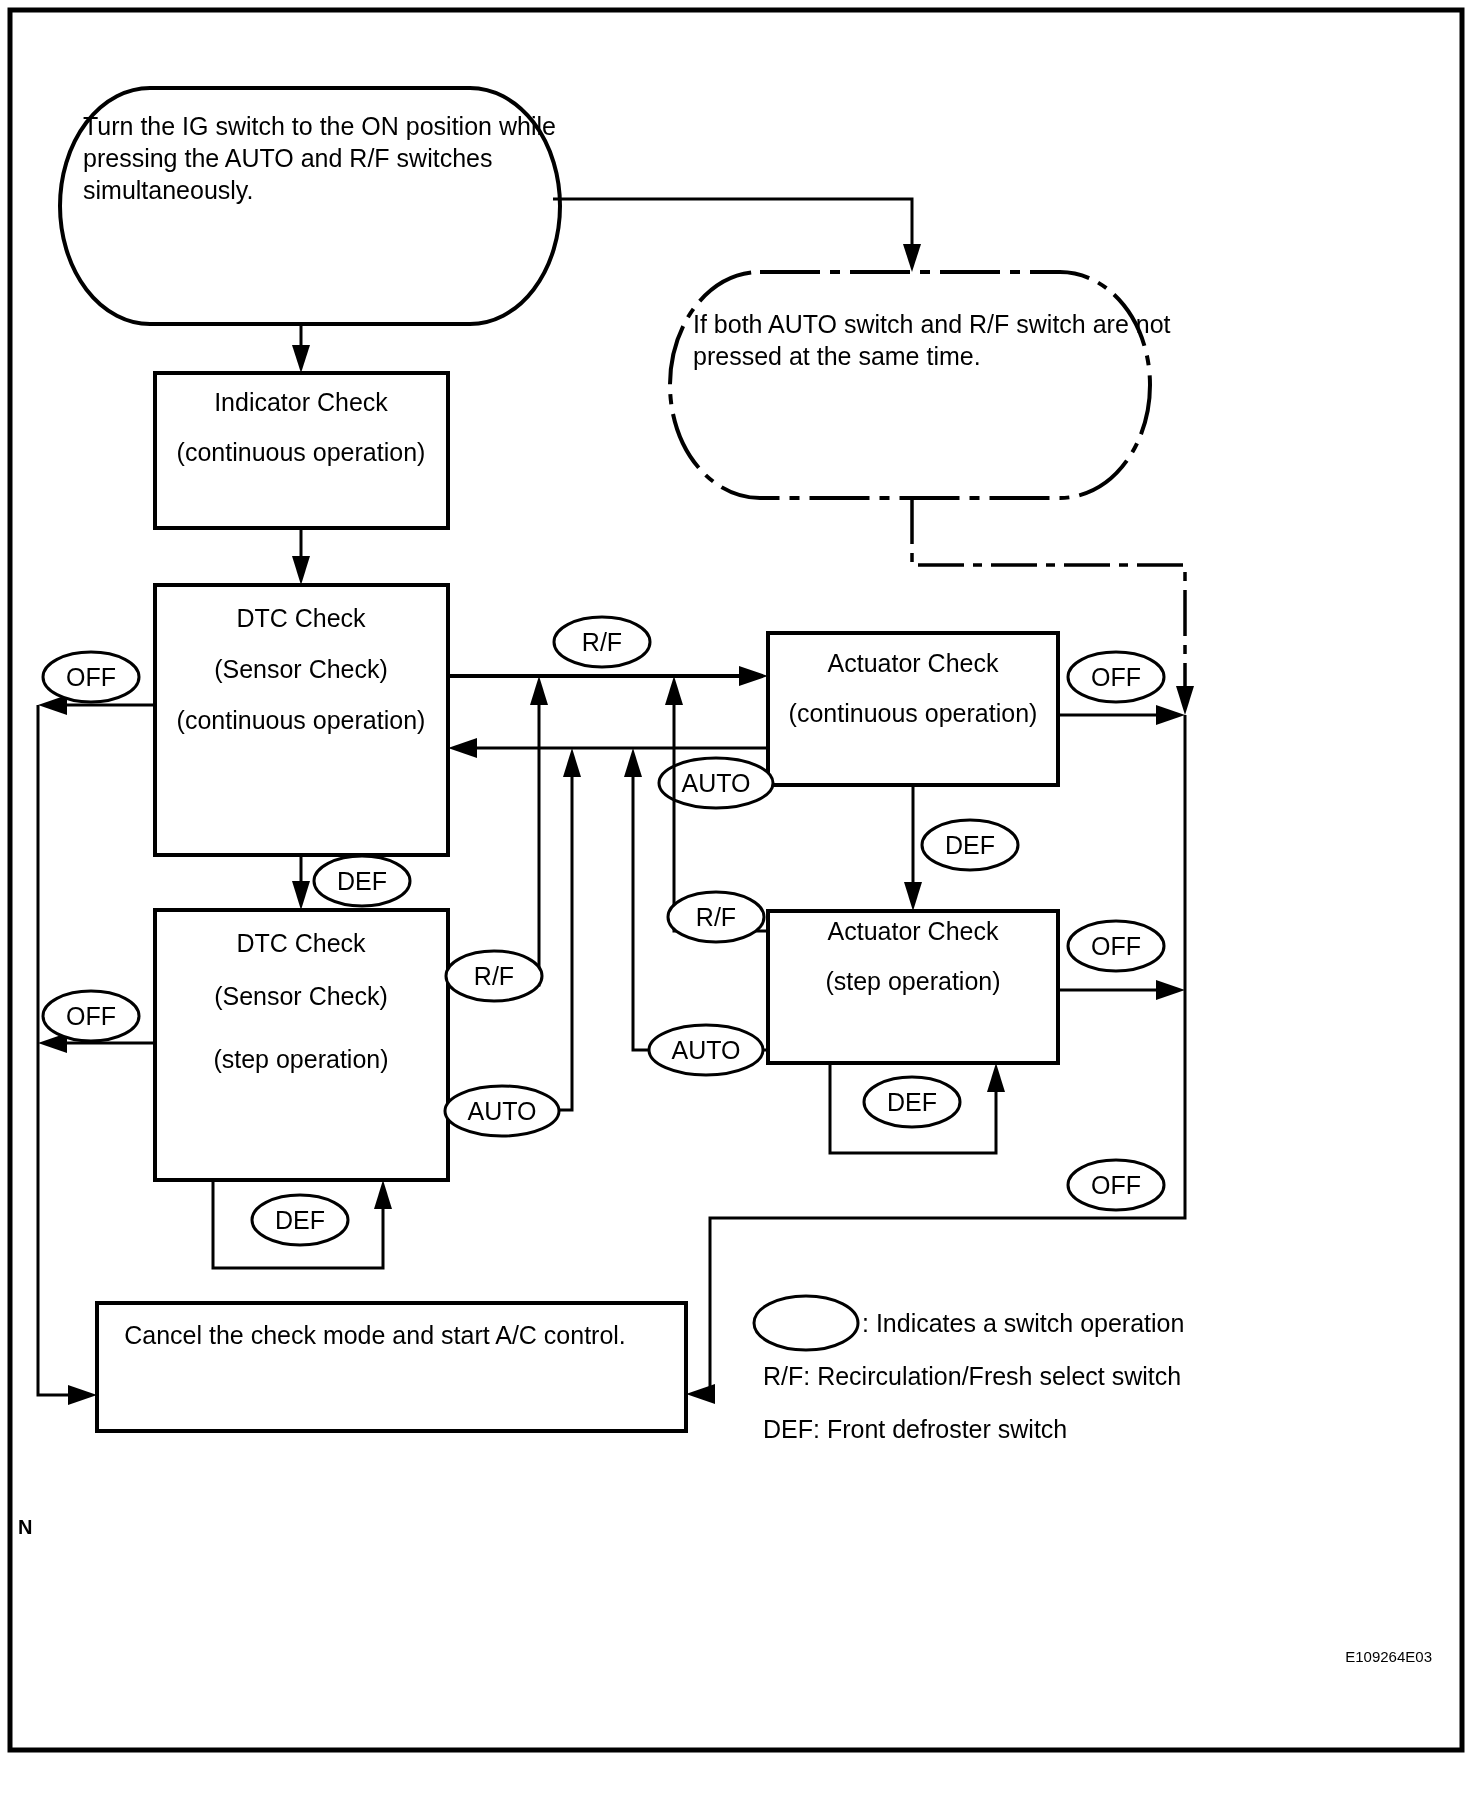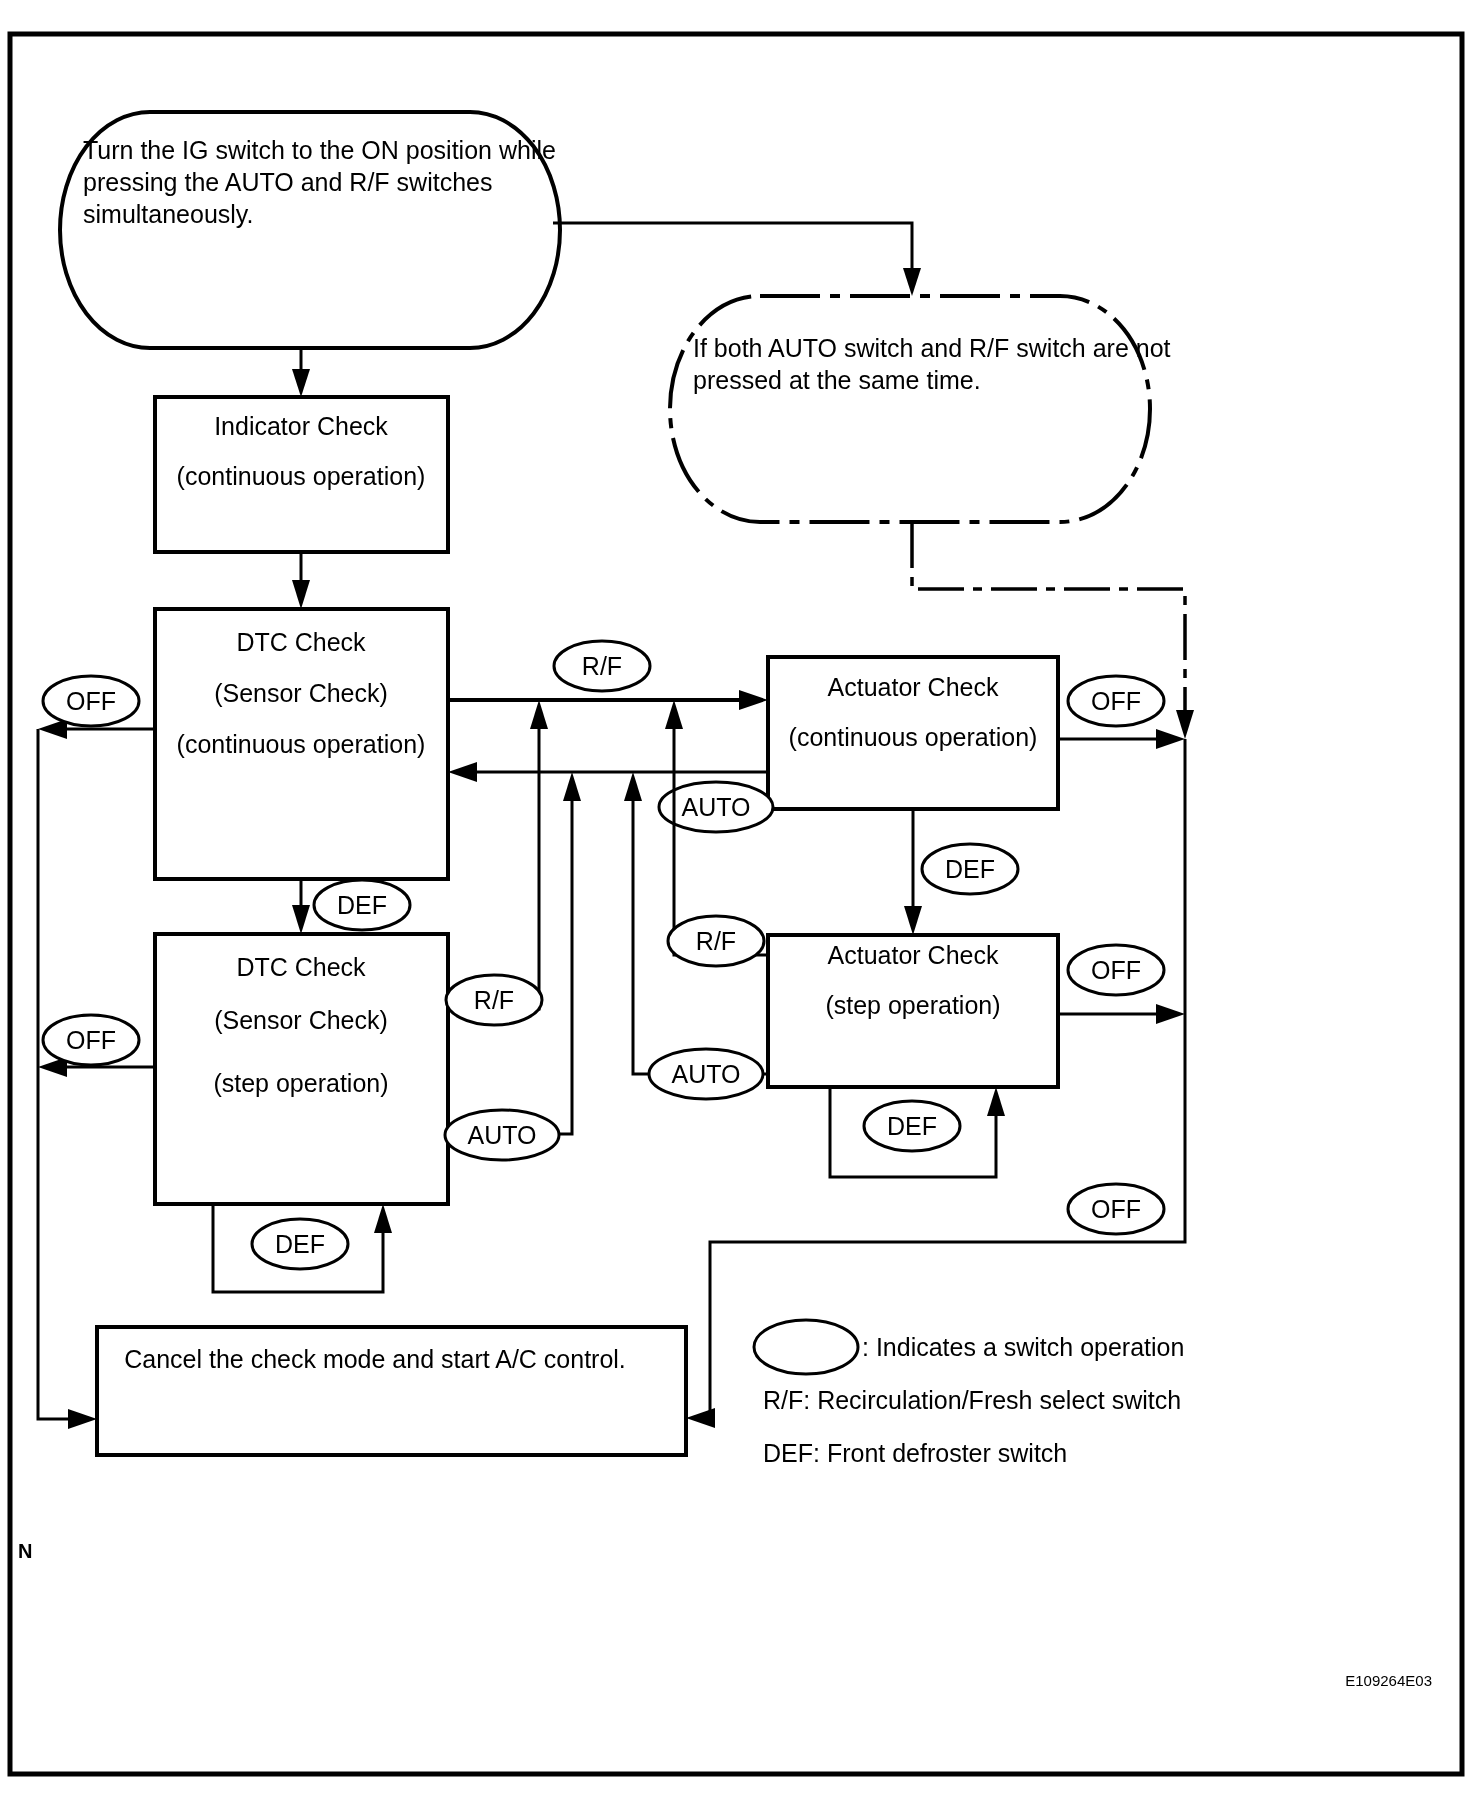--- a/index.html
+++ b/index.html
@@ -12,21 +12,20 @@
     height: 1798px;
     font-family: "Liberation Sans", sans-serif;
     position: relative;
     overflow: hidden;
   }
   #diagram-root {
     position: absolute;
     left: 0; top: 0;
     width: 1472px;
     height: 1294px;
-    margin-top: 24px;
   }
   svg { display: block; }
   .frame {
     fill: none;
     stroke: #000;
     stroke-width: 5;
   }
   .proc-box {
     fill: #ffffff;
     stroke: #000000;

